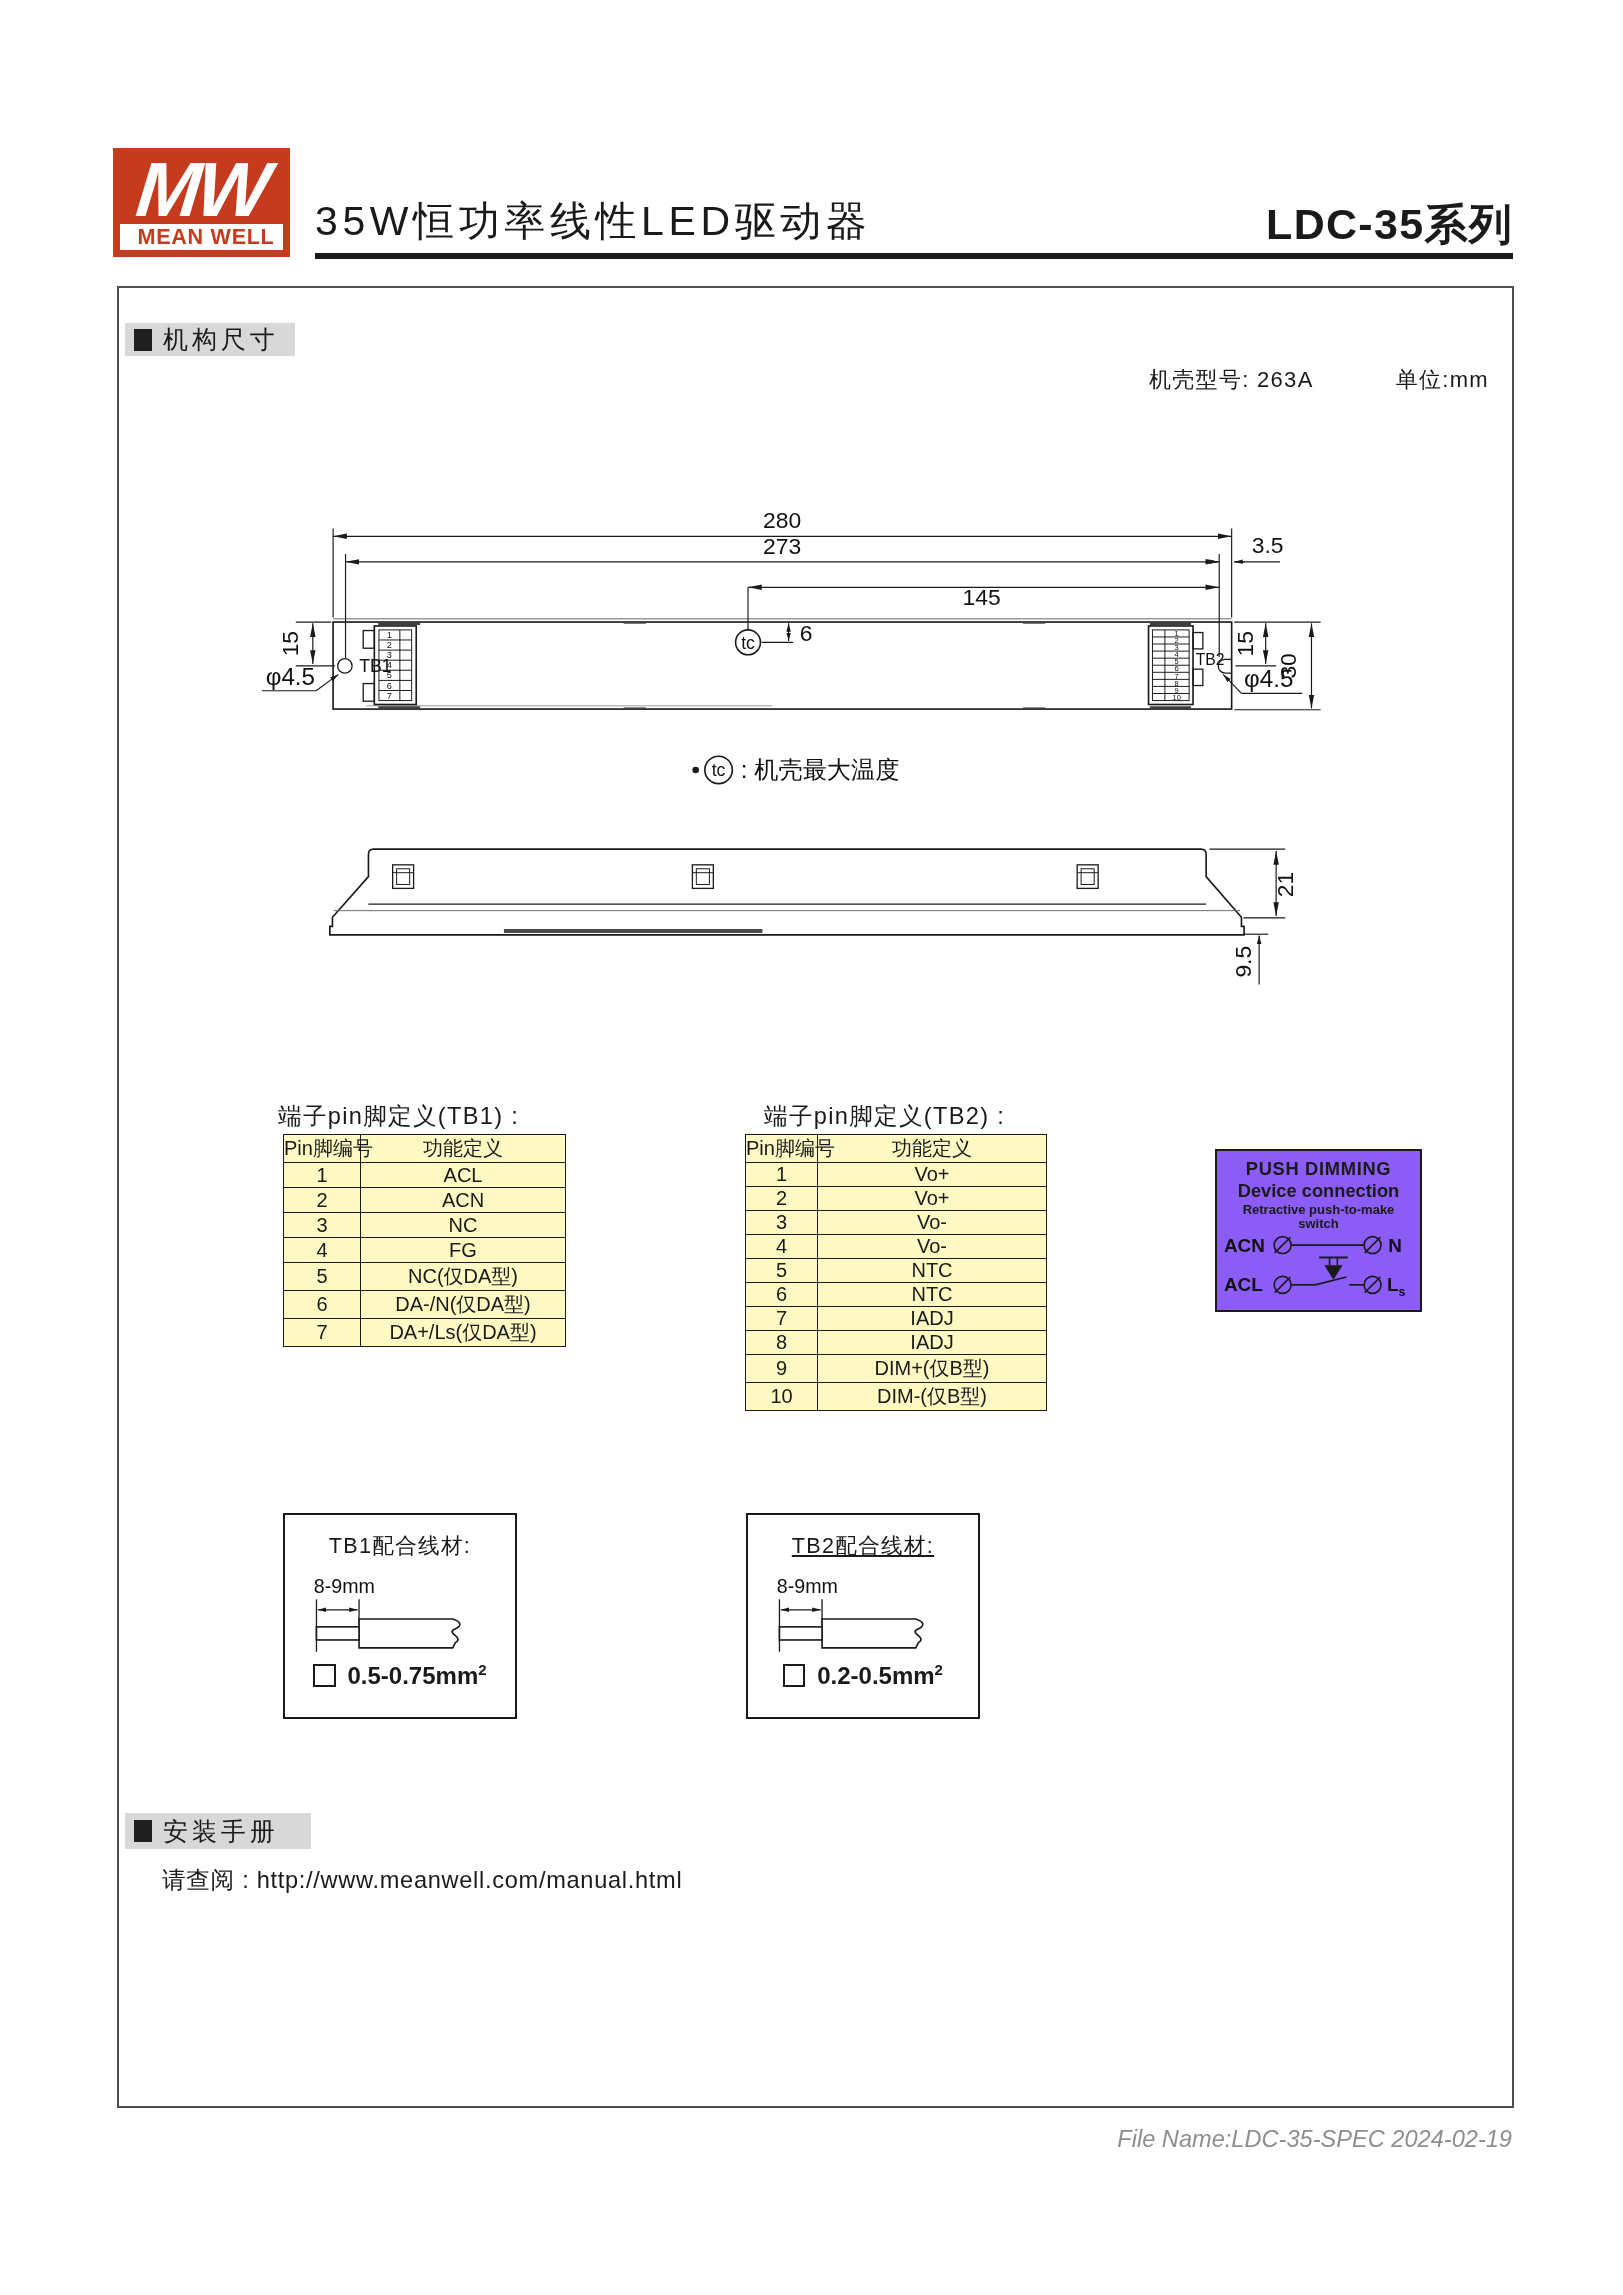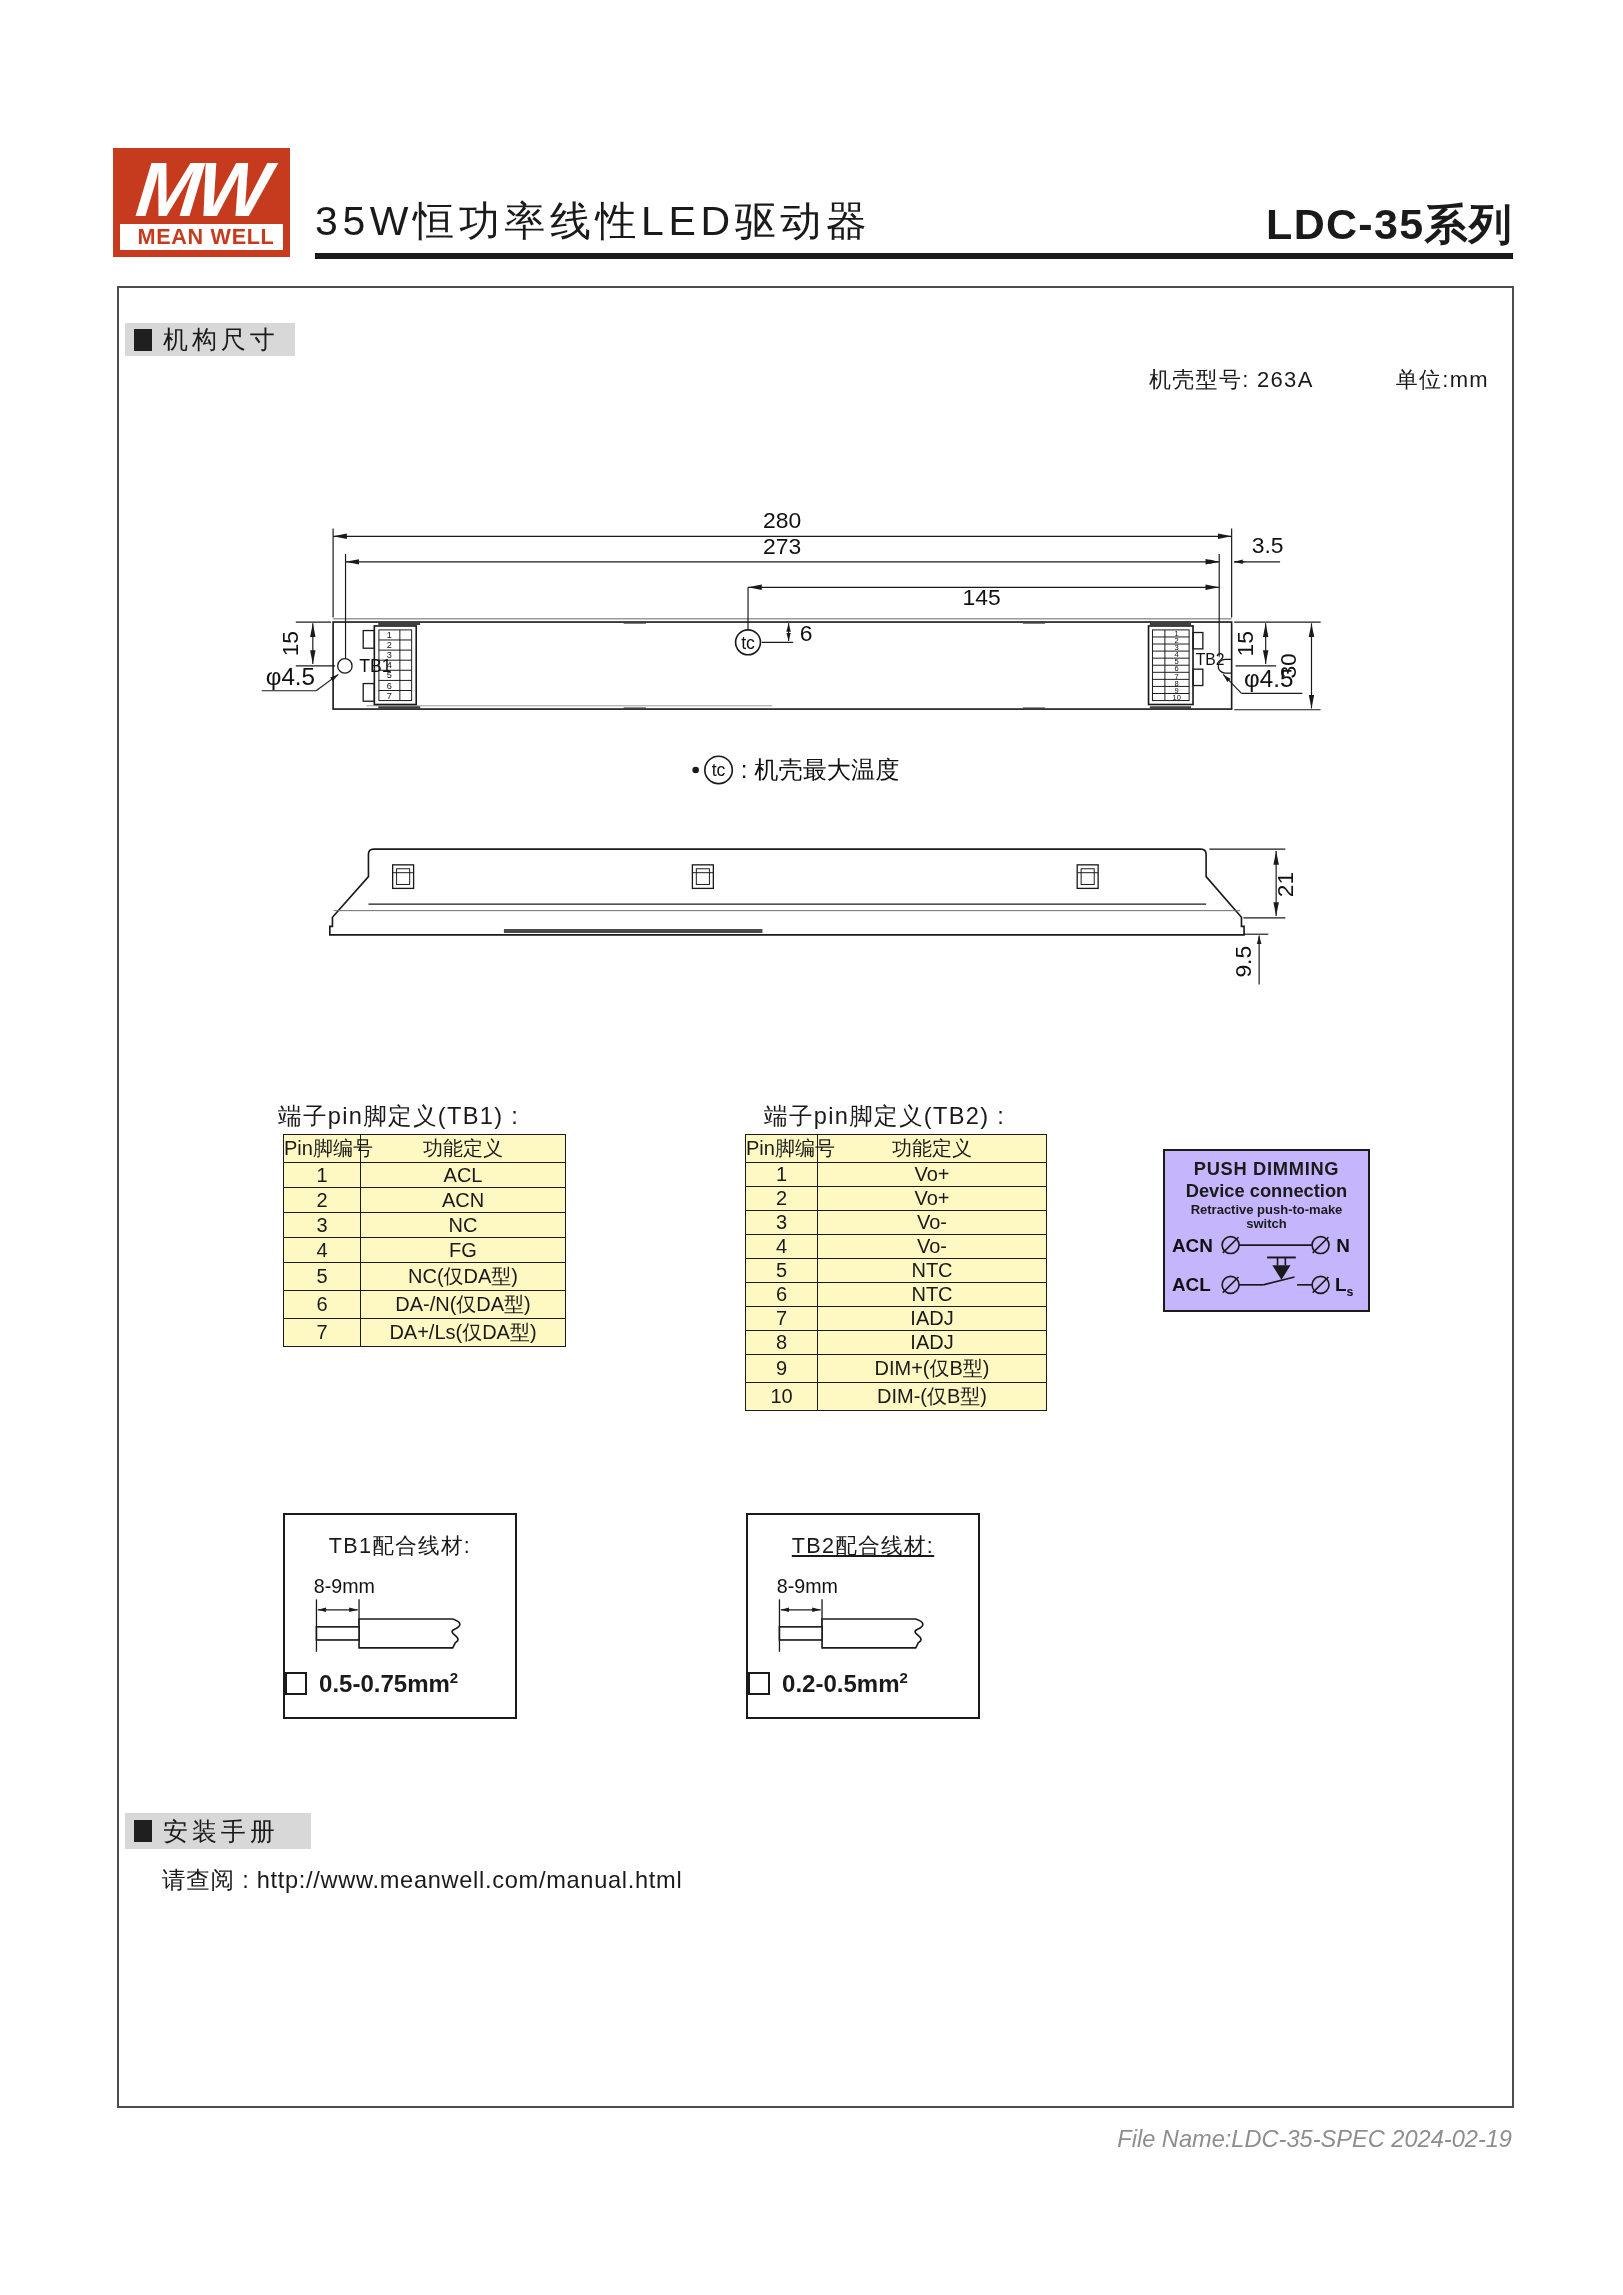--- a/index.html
+++ b/index.html
@@ -40,35 +40,35 @@
   #tb1-title{left:278px;top:1100px;}
   #tb2-title{left:764px;top:1100px;text-align:right;}
   .pin-table{border-collapse:collapse;table-layout:fixed;background:#fef9c3;}
   .pin-table th,.pin-table td{border:1.7px solid #1a1a1a;text-align:center;padding:0;font-weight:400;font-size:20px;white-space:nowrap;}
   #tb1-table{left:283px;top:1134px;width:283px;}
   #tb1-table th,#tb1-table td{height:24px;}
   #tb2-table{left:745px;top:1134px;width:302px;}
   #tb2-table th,#tb2-table td{height:23px;}
 
   
-  #push-box{left:1163px;top:1149px;width:203px;height:159px;border:2px solid #1a1a1a;background:#c4b5fd;}
+  #push-box{left:1215px;top:1149px;width:203px;height:159px;border:2px solid #1a1a1a;background:#8b5cf6;}
   #push-box .l1{margin-top:6.5px;text-align:center;font-size:18.3px;font-weight:bold;letter-spacing:0.7px;}
   #push-box .l2{text-align:center;font-size:18.3px;font-weight:bold;}
   #push-box .l3{margin-top:1.3px;text-align:center;font-size:13px;font-weight:bold;line-height:1.1;}
   #push-circuit{position:absolute;left:0;bottom:2.6px;}
   #push-circuit text{font-weight:bold;fill:#111;font-family:"Liberation Sans","DejaVu Sans",sans-serif;}
 
   
   .wire-box{width:230px;height:202px;border:2px solid #1a1a1a;background:#fff;margin-top:39px;}
   #wire1{left:283px;top:1474px;}
   #wire2{left:746px;top:1474px;text-decoration:underline;}
   .wire-title{margin-top:15.7px;text-align:center;font-size:21.6px;font-weight:400;letter-spacing:1.3px;}
   .wire-svg{position:absolute;left:0;top:58px;}
   .wire-svg text{fill:#111;font-family:"Liberation Sans","DejaVu Sans",sans-serif;}
-  .gauge{position:absolute;left:0;right:0;top:154px;display:flex;align-items:center;gap:11.8px;}
+  .gauge{position:absolute;left:0;right:0;top:146px;display:flex;justify-content:center;align-items:center;gap:11.8px;}
   .gauge .sq{width:18.3px;height:18.3px;border:2px solid #1a1a1a;}
   .gauge .g-txt{font-size:24px;font-weight:bold;white-space:nowrap;}
   .gauge sup{font-size:15px;}
 
   
   #manual-note{left:162px;top:1864px;font-size:23.6px;letter-spacing:0.7px;white-space:nowrap;}
   #footer-note{top:2126px;right:111px;font-size:23.6px;font-style:italic;color:var(--footer-gray,#8e8e8e);white-space:nowrap;}
 </style>
 </head>
 <body>

